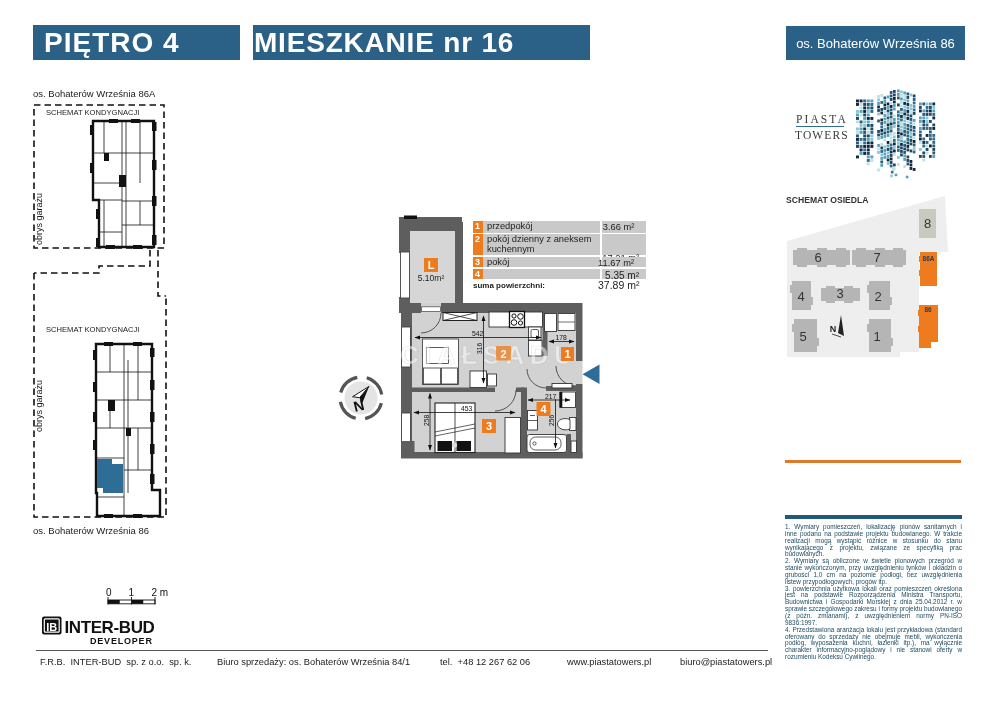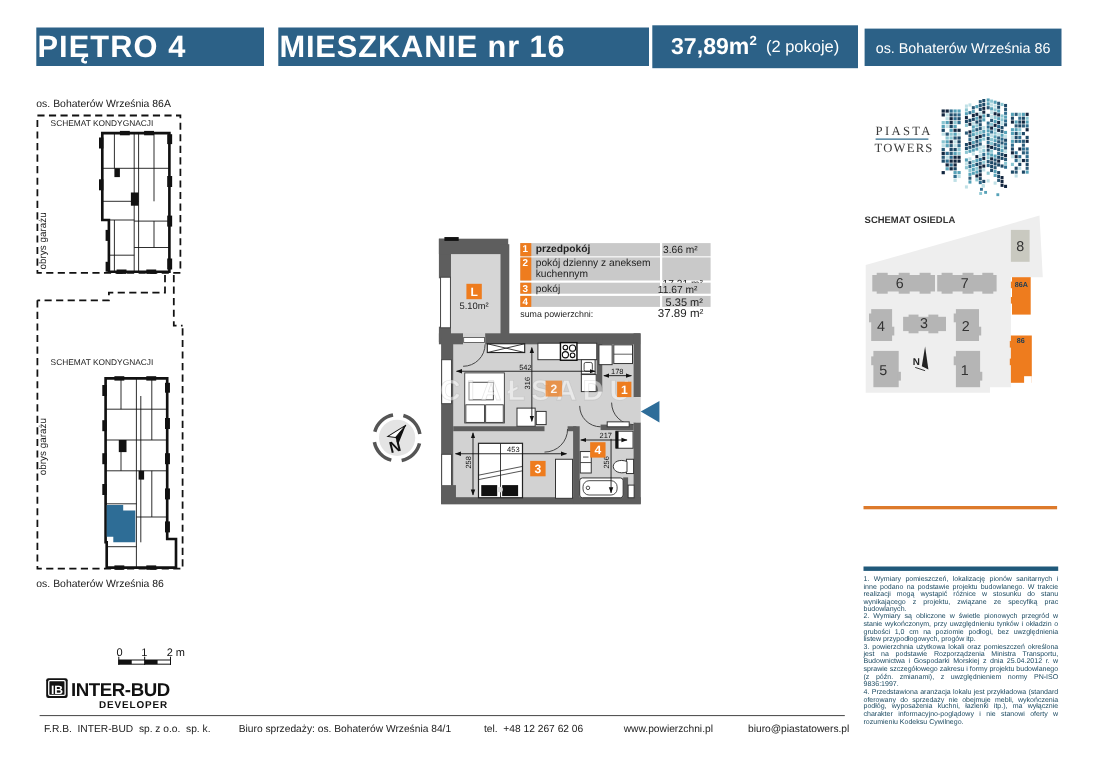--- a/index.html
+++ b/index.html
@@ -7,27 +7,24 @@
   #page{position:relative;width:1000px;height:707px;background:#ffffff;overflow:hidden;
         font-family:"Liberation Sans",sans-serif;}
   .abs{position:absolute;}
   .hbox{position:absolute;background:#2c6187;color:#ffffff;display:flex;
         align-items:center;justify-content:center;}
 </style>
 </head>
 <body>
 <div id="page">
 
-<div class="hbox" style="left:33px;top:25px;width:207px;height:35px;font-size:28px;font-weight:bold;justify-content:flex-start;padding-left:1px;box-sizing:border-box;letter-spacing:1px;">PIĘTRO 4</div>
+<div class="hbox" style="left:33px;top:25px;width:207px;height:35px;font-size:28px;font-weight:bold;justify-content:flex-start;padding-left:11px;box-sizing:border-box;letter-spacing:1px;">PIĘTRO 4</div>
 
 <div class="hbox" style="left:253px;top:25px;width:337px;height:35px;font-size:28px;font-weight:bold;justify-content:flex-start;padding-left:1px;box-sizing:border-box;letter-spacing:0.8px;">MIESZKANIE nr 16</div>
 
-<div class="hbox" style="left:593px;top:23px;width:187px;height:39px;font-size:15px;">
-  <span style="font-size:21px;font-weight:bold;">37,89m<sup style="font-size:12px;">2</sup></span>&nbsp;&nbsp;(2 pokoje)
-</div>
 
 <div class="hbox" style="left:786px;top:26px;width:179px;height:34px;font-size:13px;">os. Bohaterów Września 86</div>
 
 <svg class="abs" style="left:20px;top:80px;" width="170" height="480" viewBox="20 80 170 480">
 
 <text x="33" y="97" font-size="9.5" fill="#1a1a1a">os. Bohaterów Września 86A</text>
 
 <rect x="34" y="105" width="130" height="143" fill="none" stroke="#111" stroke-width="1.6" stroke-dasharray="6.5,4"></rect>
 
 <text x="46" y="114.5" font-size="7.6" fill="#1a1a1a">SCHEMAT KONDYGNACJI</text>
@@ -100,42 +97,42 @@
 
 <path d="M97,459 L112,459 L112,464 L123,464 L123,493 L103,493 L103,488 L97,488 Z" fill="#2e6d96"></path>
 
 <text x="33" y="534" font-size="9.5" fill="#1a1a1a">os. Bohaterów Września 86</text>
 
 </svg>
 
 <div class="abs" style="left:473px;top:221px;width:127px;height:11.5px;background:#c9c9c9;"></div>
 <div class="abs" style="left:602px;top:221px;width:44px;height:11.5px;background:#c9c9c9;"></div>
 <div class="abs" style="left:472.5px;top:221px;width:10px;height:11.5px;background:#ee7c1e;color:#fff;font-size:9px;font-weight:bold;text-align:center;line-height:11.5px;">1</div>
-<div class="abs" style="left:487px;top:222.2px;width:113px;font-size:9.3px;line-height:9.7px;color:#222;font-weight:bold;">przedpokój</div>
+<div class="abs" style="left:487px;top:222.2px;width:113px;font-size:9.3px;line-height:9.7px;color:#222;">przedpokój</div>
 <div class="abs" style="left:598px;top:222.2px;width:41px;font-size:9.3px;color:#222;text-align:center;white-space:nowrap;">3.66 m²</div>
 
 <div class="abs" style="left:473px;top:234px;width:127px;height:20.5px;background:#c9c9c9;"></div>
 <div class="abs" style="left:602px;top:234px;width:44px;height:20.5px;background:#c9c9c9;"></div>
 <div class="abs" style="left:472.5px;top:234px;width:10px;height:20.5px;background:#ee7c1e;color:#fff;font-size:9px;font-weight:bold;text-align:center;line-height:11.5px;">2</div>
 <div class="abs" style="left:487px;top:235.2px;width:113px;font-size:9.3px;line-height:9.7px;color:#222;">pokój dzienny z aneksem<br>kuchennym</div>
 <div class="abs" style="left:598px;top:253px;width:41px;font-size:9.3px;color:#222;text-align:right;white-space:nowrap;">17.21 m²</div>
 
 <div class="abs" style="left:473px;top:256.5px;width:127px;height:10.5px;background:#c9c9c9;"></div>
 <div class="abs" style="left:602px;top:256.5px;width:44px;height:10.5px;background:#c9c9c9;"></div>
 <div class="abs" style="left:472.5px;top:256.5px;width:10px;height:10.5px;background:#ee7c1e;color:#fff;font-size:9px;font-weight:bold;text-align:center;line-height:11.5px;">3</div>
 <div class="abs" style="left:487px;top:257.7px;width:113px;font-size:9.3px;line-height:9.7px;color:#222;">pokój</div>
 <div class="abs" style="left:598px;top:257.7px;width:41px;font-size:9.3px;color:#222;text-align:left;white-space:nowrap;">11.67 m²</div>
 
 <div class="abs" style="left:473px;top:268.5px;width:127px;height:10.5px;background:#c9c9c9;"></div>
 <div class="abs" style="left:602px;top:268.5px;width:44px;height:10.5px;background:#c9c9c9;"></div>
 <div class="abs" style="left:472.5px;top:268.5px;width:10px;height:10.5px;background:#ee7c1e;color:#fff;font-size:9px;font-weight:bold;text-align:center;line-height:11.5px;">4</div>
 <div class="abs" style="left:487px;top:269.7px;width:113px;font-size:9.3px;line-height:9.7px;color:#222;margin-top:48px;">łazienka</div>
 <div class="abs" style="left:598px;top:269.7px;width:41px;font-size:10px;color:#222;text-align:right;white-space:nowrap;">5.35 m²</div>
 
-<div class="abs" style="left:473px;top:281px;width:127px;font-size:8px;color:#222;">suma powierzchni:</div>
+<div class="abs" style="left:473px;top:281px;width:127px;font-size:8px;color:#222;font-weight:bold;">suma powierzchni:</div>
 <div class="abs" style="left:598px;top:279px;width:41px;font-size:10.5px;color:#222;text-align:right;white-space:nowrap;">37.89 m²</div>
 
 <svg class="abs" style="left:385px;top:195px;" width="222" height="275" viewBox="385 195 222 275">
 
 <defs>
   <marker id="ah" viewBox="0 0 10 10" refX="9" refY="5" markerWidth="7" markerHeight="7" orient="auto-start-reverse">
     <path d="M0,1.4 L10,5 L0,8.6 Z" fill="#111"></path>
   </marker>
 </defs>
 <g>
@@ -803,17 +800,17 @@
 </svg>
 
 <div class="abs" style="left:36px;top:650px;width:732px;height:1px;background:#555;"></div>
 
 <div class="abs" style="left:40px;top:657px;font-size:9.3px;color:#222;">F.R.B.&nbsp;&nbsp;INTER-BUD&nbsp;&nbsp;sp. z o.o.&nbsp;&nbsp;sp. k.</div>
 
 <div class="abs" style="left:217px;top:657px;font-size:9.3px;color:#222;">Biuro sprzedaży: os. Bohaterów Września 84/1</div>
 
 <div class="abs" style="left:440px;top:657px;font-size:9.3px;color:#222;">tel.&nbsp;&nbsp;+48 12 267 62 06</div>
 
-<div class="abs" style="left:567px;top:657px;font-size:9.3px;color:#222;">www.powierzchni.pl</div>
+<div class="abs" style="left:567px;top:657px;font-size:9.3px;color:#222;">www.piastatowers.pl</div>
 
 <div class="abs" style="left:680px;top:657px;font-size:9.3px;color:#222;">biuro@piastatowers.pl</div>
 
 </div>
 
 </body></html>

